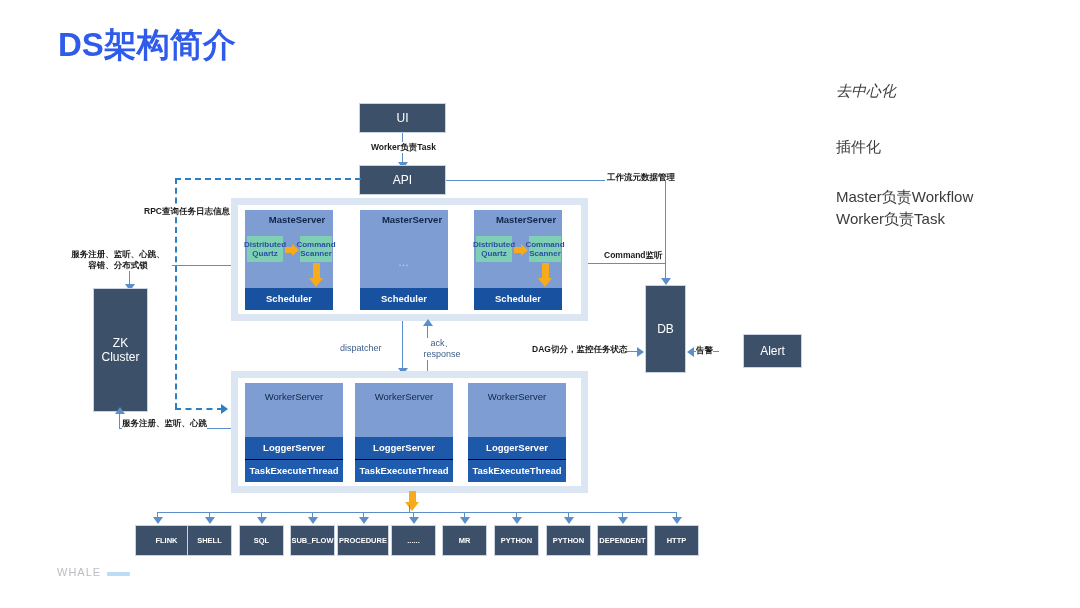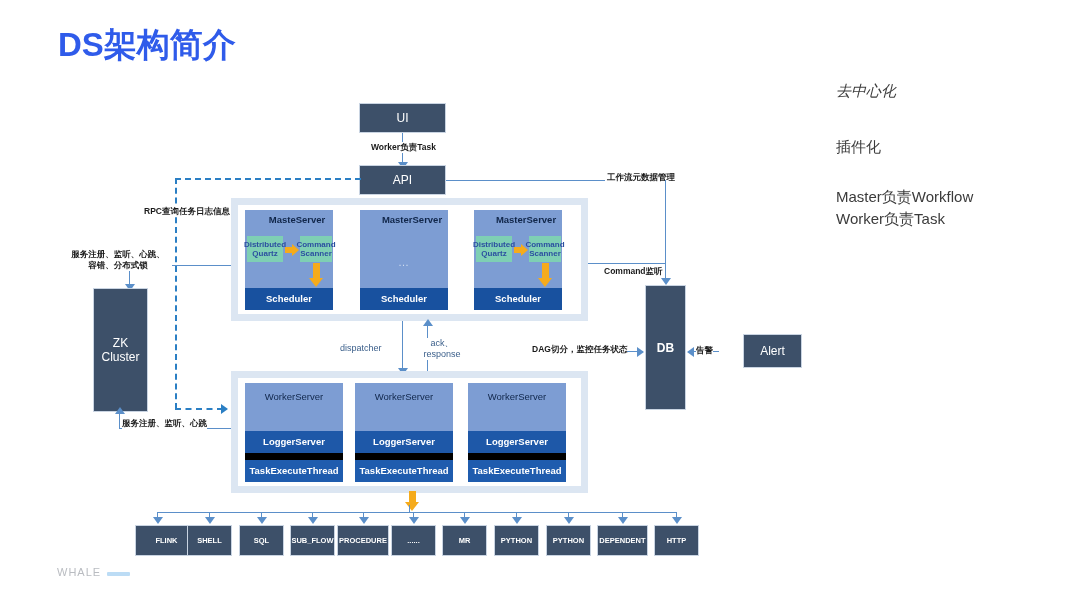--- a/index.html
+++ b/index.html
@@ -68,21 +68,21 @@
   .wcard .whead{
     flex:1;text-align:center;color:#10264a;font-size:9.5px;
     font-weight:400;padding-top:8px;
   }
   .wcard .wband{
     height:22px;line-height:22px;text-align:center;background:#1e58a8;
     color:#ffffff;font-size:9.5px;font-weight:600;
   }
   .wcard .wband2{
     height:22px;line-height:22px;text-align:center;background:#1f5cae;
-    color:#ffffff;font-size:9.5px;font-weight:600;border-top:7px solid #000000;
+    color:#ffffff;font-size:9.5px;font-weight:600;border-top:1px solid #000000;
   }
 
   
   .ln{position:absolute;background:#5b8fc9;}
   .lnh{height:1.4px;}
   .lnv{width:1.4px;}
   .dash-h{position:absolute;height:0;border-top:2px dashed #2b7fc4;}
   .dash-v{position:absolute;width:0;border-left:2px dashed #2b7fc4;}
   .arrow{position:absolute;width:0;height:0;}
   .ar-down{border-left:5px solid transparent;border-right:5px solid transparent;border-top:7px solid #5b8fc9;}
@@ -206,36 +206,36 @@
       <div class="tealbox" style="left:55px;top:6px;width:32px;height:26px;">Command Scanner</div>
       <div class="oarrow-d" style="left:64px;top:33px;">
         <div class="stem" style="height:15px;"></div>
           <div class="tip"></div>
       </div>
     </div>
     <div class="mfoot">Scheduler</div>
   </div>
 
   <div class="ln lnh" style="left:588px;top:263px;width:78px;"></div>
-  <div class="elabel" style="left:604px;top:250px;margin-top:16px;">Command监听</div>
+  <div class="elabel" style="left:604px;top:250px;">Command监听</div>
 
   <div class="ln lnv" style="left:402px;top:321px;height:50px;"></div>
   <div class="arrow ar-down" style="left:398px;top:368px;"></div>
   <div class="elabel plain" style="left:340px;top:343px;">dispatcher</div>
 
   <div class="ln lnv" style="left:427px;top:324px;height:48px;"></div>
   <div class="arrow ar-up" style="left:423px;top:319px;"></div>
   <div class="elabel plain center" style="left:420px;top:338px;width:44px;">ack、
 response</div>
 
   <div class="ln lnh" style="left:588px;top:351px;width:55px;"></div>
   <div class="arrow ar-right" style="left:637px;top:347px;"></div>
   <div class="elabel" style="left:532px;top:344px;">DAG切分，监控任务状态</div>
 
-  <div class="dbox big" style="left:645px;top:285px;width:41px;height:125px;font-weight:bold;">DB</div>
+  <div class="dbox big" style="left:645px;top:285px;width:41px;height:88px;">DB</div>
 
   <div class="ln lnh" style="left:694px;top:351px;width:25px;"></div>
   <div class="arrow ar-left" style="left:687px;top:347px;"></div>
   <div class="elabel" style="left:696px;top:345px;">告警</div>
 
   <div class="dbox big" style="left:719px;top:334px;width:59px;height:34px;margin-left:24px;">Alert</div>
 
   <div class="group" style="left:231px;top:371px;width:357px;height:122px;"></div>
 
   <div class="wcard" style="left:245px;top:383px;width:98px;height:99px;">

